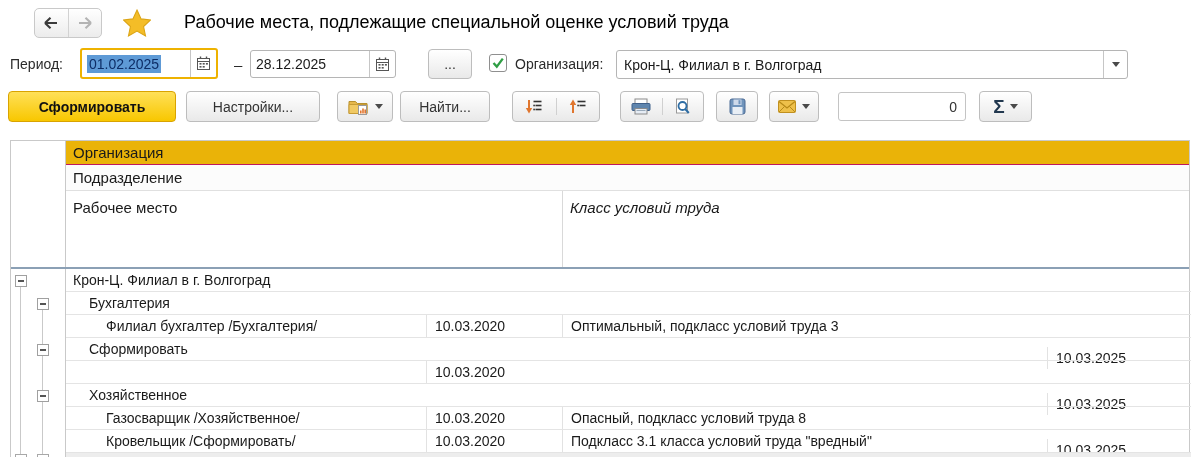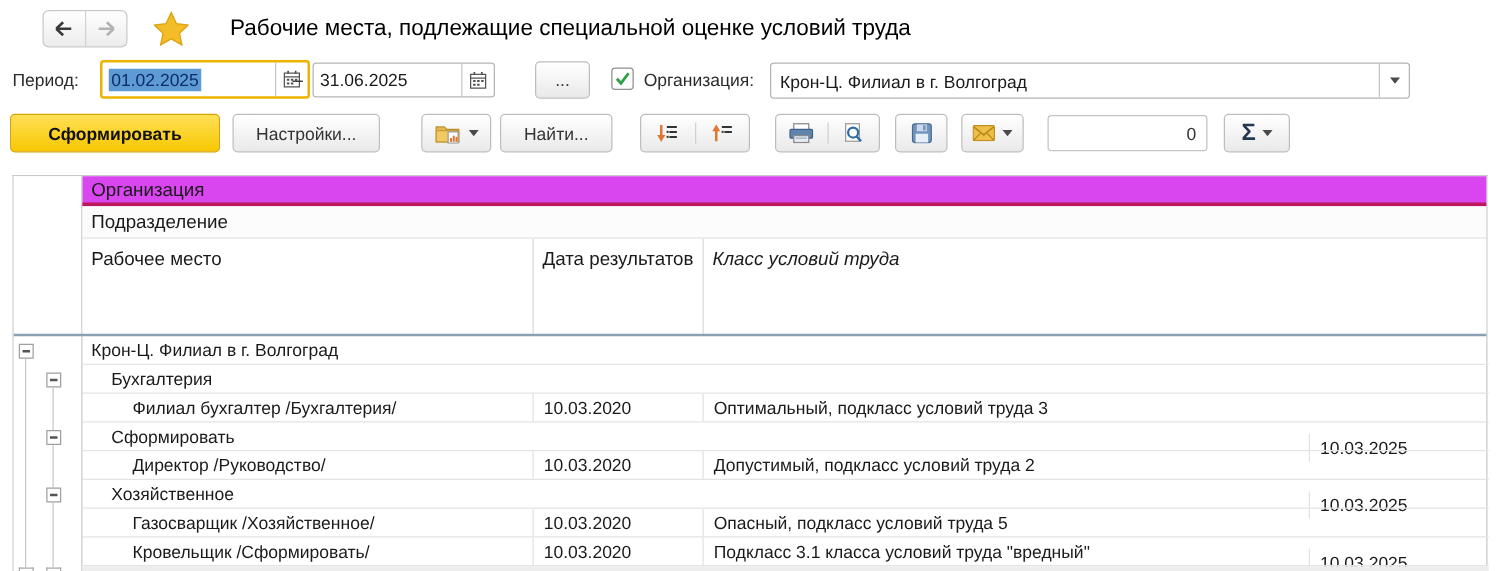--- a/index.html
+++ b/index.html
@@ -46,22 +46,22 @@
   .btn-cell + .btn-cell { border-left:1px solid #d0d0d0; }
   .counter { left:838px; top:92px; width:128px; height:29px; border:1px solid #c4c4c4;
     border-radius:3px; background:#fff; font-size:14px; color:#333; display:flex;
     align-items:center; justify-content:flex-end; padding-right:8px; }
   .sigma { font-size:19px; font-weight:bold; color:#22384f; margin-right:5px; }
 
   
   .table { left:10px; top:140px; width:1180px; height:317px; background:#fff;
     border-top:1px solid #c9c9c9; border-left:1px solid #c9c9c9; border-right:1px solid #c9c9c9; }
   .gutter { left:0; top:0; bottom:0; width:55px; border-right:1px solid #c9c9c9; background:#fff; }
-  .bandA { left:55px; right:0; top:0; height:24px; background:#d946ef;
-    border-bottom:3px solid #be185d; font-size:15px; line-height:23px; padding-left:7px; }
+  .bandA { left:55px; right:0; top:0; height:24px; background:#eab308;
+    border-bottom:1px solid #be185d; font-size:15px; line-height:23px; padding-left:7px; }
   .bandB { left:55px; right:0; top:24px; height:26px; background:#fcfcfc;
     border-bottom:1px solid #e0e0e0; font-size:15px; line-height:25px; padding-left:7px; }
   .headC { left:55px; right:0; top:50px; height:76px; background:#fff; }
   .head-sep { left:0; right:0; top:126px; height:2px; background:#8ba0b5; }
   .hc { top:0; bottom:0; font-size:15px; padding:5px 6px 0 7px; line-height:24px; }
   .hc2,.hc3,.hc4 { border-left:1px solid #d9d9d9; }
   .hc1 { left:0;    width:360px; }
   .hc2 { left:360px; width:136px; }
   .hc3 { left:496px; width:485px; }
   .hc4 { left:981px; width:144px; }
@@ -103,21 +103,21 @@
 </div>
 <div class="abs star-wrap">
   <svg width="28" height="28" viewBox="0 0 26 26">
       <polygon points="13,1 16.8,9.2 25.6,10.2 19.1,16.3 20.9,25 13,20.5 5.1,25 6.9,16.3 0.4,10.2 9.2,9.2" fill="#f4bd27" stroke="#dba414" stroke-width="1"></polygon>
     </svg>
 </div>
 <div class="abs page-title">Рабочие места, подлежащие специальной оценке условий труда</div>
 
 <div class="abs lbl" style="left:10px; top:56px;">Период:</div>
 
-<div class="abs date-input focused" style="left:80px; width:168px;">
+<div class="abs date-input focused" style="left:80px; width:138px;">
   <div class="date-text">
       <span class="sel">01.02.2025</span>
     </div>
   <div class="cal-btn">
     <svg width="15" height="15" viewBox="0 0 15 15">
         <rect x="1.5" y="2.5" width="12" height="11" fill="#fff" stroke="#555"></rect>
         <line x1="1.5" y1="5.5" x2="13.5" y2="5.5" stroke="#555"></line>
         <line x1="4.5" y1="0.5" x2="4.5" y2="3" stroke="#555" stroke-width="1.4"></line>
         <line x1="10.5" y1="0.5" x2="10.5" y2="3" stroke="#555" stroke-width="1.4"></line>
         <g fill="#555">
@@ -127,21 +127,21 @@
           <rect x="3.5" y="10" width="2" height="1.6"></rect>
           <rect x="6.7" y="10" width="2" height="1.6"></rect>
         </g>
       </svg>
   </div>
 </div>
 
 <div class="abs lbl" style="left:234px; top:56px; font-size:15px;">–</div>
 
 <div class="abs date-input" style="left:250px; width:146px; top:50px; height:28px;">
-  <div class="date-text">31.06.2025</div>
+  <div class="date-text">28.12.2025</div>
   <div class="cal-btn">
     <svg width="15" height="15" viewBox="0 0 15 15">
         <rect x="1.5" y="2.5" width="12" height="11" fill="#fff" stroke="#555"></rect>
         <line x1="1.5" y1="5.5" x2="13.5" y2="5.5" stroke="#555"></line>
         <line x1="4.5" y1="0.5" x2="4.5" y2="3" stroke="#555" stroke-width="1.4"></line>
         <line x1="10.5" y1="0.5" x2="10.5" y2="3" stroke="#555" stroke-width="1.4"></line>
         <g fill="#555">
           <rect x="3.5" y="7" width="2" height="1.6"></rect>
           <rect x="6.7" y="7" width="2" height="1.6"></rect>
           <rect x="9.9" y="7" width="2" height="1.6"></rect>
@@ -161,21 +161,21 @@
 </div>
 <div class="abs lbl" style="left:515px; top:56px;">Организация:</div>
 <div class="abs combo">
   <div class="combo-text">Крон-Ц. Филиал в г. Волгоград</div>
   <div class="combo-caret">
     <span class="caret"></span>
   </div>
 </div>
 
 <div class="abs btn tb btn-generate">Сформировать</div>
-<div class="abs btn tb" style="left:186px; width:118px;">Настройки...</div>
+<div class="abs btn tb" style="left:186px; width:134px;">Настройки...</div>
 
 <div class="abs btn tb" style="left:337px; width:56px; gap:6px;">
   <svg width="21" height="17" viewBox="0 0 21 17">
       <path d="M1 3.5 h6.5 l1.8 2 H19 v10 H1 z" fill="#e6b84c" stroke="#b8912f"></path>
       <path d="M1 6.5 h18 v9 H1 z" fill="#f0c963" stroke="#c79b35"></path>
       <rect x="10.5" y="7.5" width="8" height="9" fill="#fff" stroke="#9a9a9a"></rect>
       <g fill="#e2762f">
         <rect x="12" y="12.5" width="1.6" height="3"></rect>
         <rect x="14.2" y="10.5" width="1.6" height="5"></rect>
         <rect x="16.4" y="11.5" width="1.6" height="4"></rect>
@@ -258,21 +258,20 @@
 </div>
 
 <div class="abs table">
   <div class="abs gutter"></div>
 
   <div class="abs bandA">Организация</div>
   <div class="abs bandB">Подразделение</div>
 
   <div class="abs headC">
     <div class="abs hc hc1">Рабочее место</div>
-    <div class="abs hc hc2">Дата результатов</div>
     <div class="abs hc hc3">Класс условий труда</div>
   </div>
   <div class="abs head-sep"></div>
 
   <div class="abs treeline" style="left:9px; top:146px; height:171px;"></div>
   <div class="abs treeline" style="left:31px; top:169px; height:148px;"></div>
   <div class="abs expander" style="left:4px; top:134px;">
       <span class="minus"></span>
     </div>
   <div class="abs expander" style="left:26px; top:157px;">
@@ -294,32 +293,30 @@
   <div class="abs trow" style="top:174px;">
     <div class="abs cell c1">Филиал бухгалтер /Бухгалтерия/</div>
     <div class="abs cell c2">10.03.2020</div>
     <div class="abs cell c3">Оптимальный, подкласс условий труда 3</div>
     <div class="abs cell c4">10.03.2025</div>
   </div>
   <div class="abs trow" style="top:197px;">
     <span class="gname lvl1">Сформировать</span>
   </div>
   <div class="abs trow" style="top:220px;">
-    <div class="abs cell c1">Директор /Руководство/</div>
     <div class="abs cell c2">10.03.2020</div>
-    <div class="abs cell c3">Допустимый, подкласс условий труда 2</div>
     <div class="abs cell c4">10.03.2025</div>
   </div>
   <div class="abs trow" style="top:243px;">
     <span class="gname lvl1">Хозяйственное</span>
   </div>
   <div class="abs trow" style="top:266px;">
     <div class="abs cell c1">Газосварщик /Хозяйственное/</div>
     <div class="abs cell c2">10.03.2020</div>
-    <div class="abs cell c3">Опасный, подкласс условий труда 5</div>
+    <div class="abs cell c3">Опасный, подкласс условий труда 8</div>
     <div class="abs cell c4">10.03.2025</div>
   </div>
   <div class="abs trow" style="top:289px;">
     <div class="abs cell c1">Кровельщик /Сформировать/</div>
     <div class="abs cell c2">10.03.2020</div>
     <div class="abs cell c3">Подкласс 3.1 класса условий труда "вредный"</div>
     <div class="abs cell c4">10.03.2025</div>
   </div>
 
   <div class="abs strip"></div>

